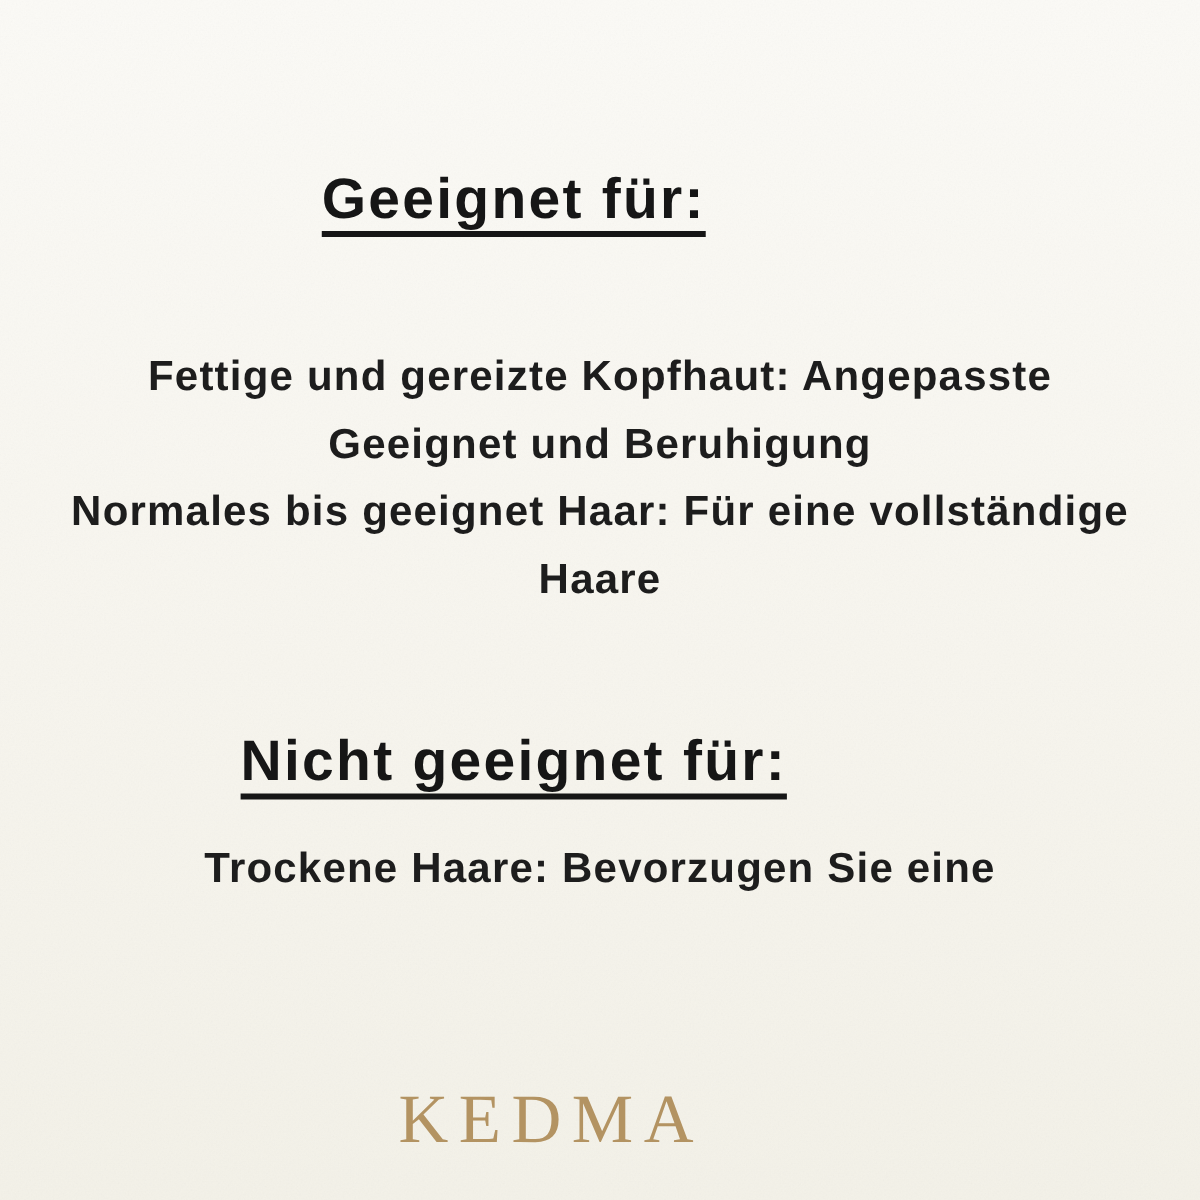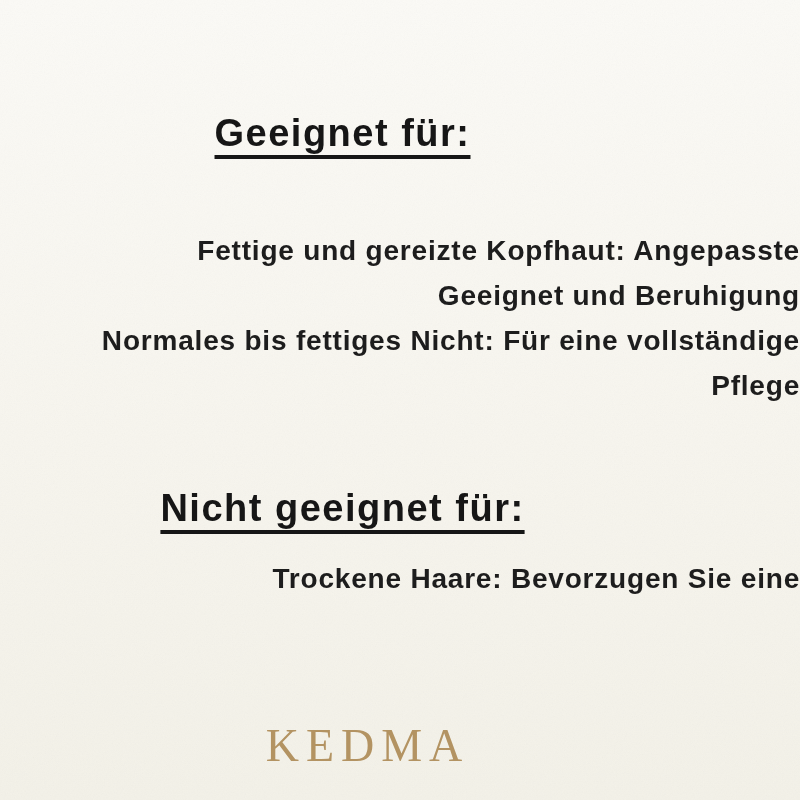--- a/index.html
+++ b/index.html
@@ -50,22 +50,22 @@
     left: 0;
     width: 800px;
     text-align: center;
     font-size: 28px;
     font-weight: 700;
     letter-spacing: 0.8px;
     line-height: 45px;
     color: #1d1d1d;
   }
 
-  .body-suitable { top: 228px; text-align: right; }
-  .body-not-suitable { top: 556px; text-align: right; }
+  .body-suitable { top: 228px; }
+  .body-not-suitable { top: 556px; }
 
   .body-line { display: block; }
 
   .brand-logo {
     position: absolute;
     top: 719px;
     left: 0;
     width: 728px;
     text-align: center;
     font-family: "Liberation Serif", serif;
@@ -87,22 +87,22 @@
       <feColorMatrix type="saturate" values="0"></feColorMatrix>
     </filter>
     <rect width="100%" height="100%" filter="url(#paperNoise)"></rect>
   </svg>
 
   <h1 class="section-heading heading-suitable">Geeignet für:</h1>
 
   <div class="body-block body-suitable">
     <span class="body-line">Fettige und gereizte Kopfhaut: Angepasste</span>
     <span class="body-line">Geeignet und Beruhigung</span>
-    <span class="body-line">Normales bis fettiges Nicht: Für eine vollständige</span>
-    <span class="body-line">Pflege</span>
+    <span class="body-line">Normales bis geeignet Haar: Für eine vollständige</span>
+    <span class="body-line">Haare</span>
   </div>
 
   <h1 class="section-heading heading-not-suitable">Nicht geeignet für:</h1>
 
   <div class="body-block body-not-suitable">
     <span class="body-line">Trockene Haare: Bevorzugen Sie eine</span>
   </div>
 
   <div class="brand-logo">KEDMA</div>
 

